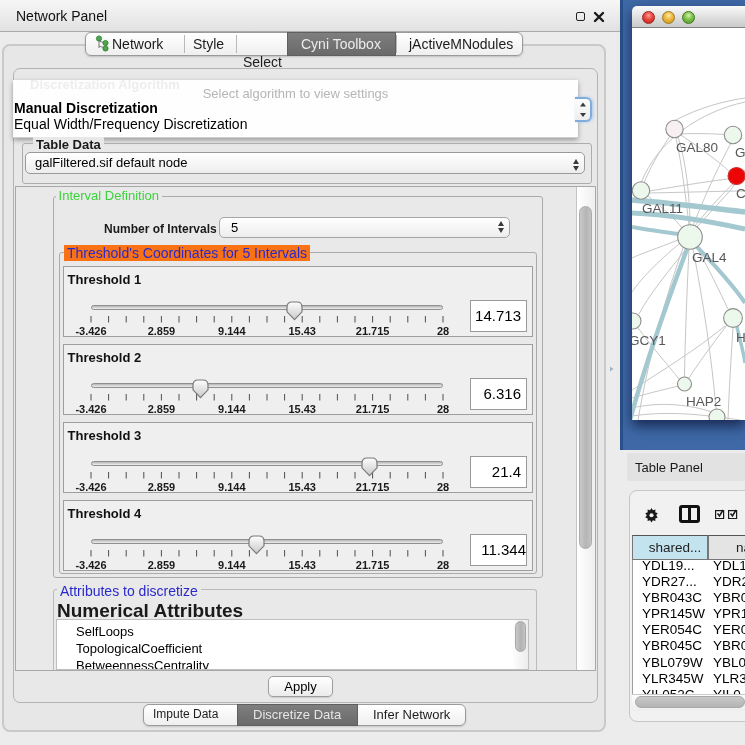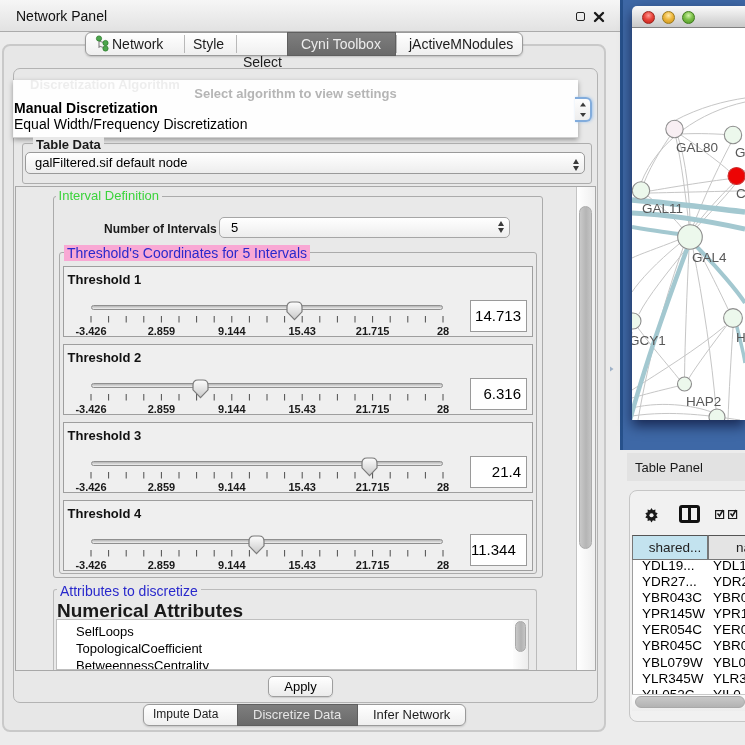--- a/index.html
+++ b/index.html
@@ -45,21 +45,21 @@
 
   <div class="abs" style="left:30px;top:77px;font-size:13px;font-weight:bold;color:#1a1a1a;">Discretization Algorithm</div>
 
   <div class="abs" style="left:13px;top:80px;width:565px;height:57px;background:rgba(255,255,255,0.92);box-shadow:0 2px 5px rgba(0,0,0,0.35);border-bottom:1px solid #CFCFCF;"></div>
 
   <div class="abs" style="left:575px;top:97px;width:17px;height:25px;border:2px solid #82ACDC;border-radius:0 6px 6px 0;border-left:none;background:linear-gradient(#FDFDFD,#EDEDED);box-sizing:border-box;box-shadow:1px 0 3px #A8C8EC;"></div>
   <svg class="abs" style="left:578px;top:101px;" width="10" height="18" viewBox="0 0 10 18">
     <path d="M5 1.5 L8 5.5 L2 5.5 Z" fill="#3a3a3a"></path>
     <path d="M5 16 L8 12 L2 12 Z" fill="#3a3a3a"></path>
   </svg>
-  <div class="abs" style="left:13px;top:86px;width:565px;text-align:center;font-size:13px;font-weight:bold;color:#B5B5B5;">Select algorithm to view settings</div>
+  <div class="abs" style="left:13px;top:86px;width:565px;text-align:center;font-size:13px;font-weight:normal;color:#B5B5B5;">Select algorithm to view settings</div>
   <div class="abs" style="left:14px;top:100px;font-size:14px;font-weight:bold;color:#000;">Manual Discretization</div>
   <div class="abs" style="left:14px;top:116px;font-size:14px;color:#000;">Equal Width/Frequency Discretization</div>
 
   <div class="abs" style="left:22px;top:143px;width:570px;height:41px;border:1px solid #ADADAD;border-radius:3px;box-sizing:border-box;"></div>
   <div class="abs" style="left:33px;top:137px;background:#E8E8E8;padding:0 3px;font-size:13px;font-weight:bold;color:#1a1a1a;">Table Data</div>
   <div class="abs combo" style="left:25px;top:151.5px;width:560px;height:22px;background:linear-gradient(#FFFFFF,#EDEDED);border:1px solid #9A9A9A;border-radius:5px;box-sizing:border-box;"></div>
   <div class="abs" style="left:35px;top:155px;font-size:13px;color:#000;">galFiltered.sif default node</div>
   <svg class="abs" style="left:570px;top:157.5px;" width="12" height="14" viewBox="0 0 12 14">
     <path d="M6 1 L9 6 L3 6 Z" fill="#3a3a3a"></path>
     <path d="M6 13 L9 8 L3 8 Z" fill="#3a3a3a"></path>
@@ -75,21 +75,21 @@
 
   <div class="abs" style="left:104px;top:222px;font-size:12px;font-weight:bold;color:#1a1a1a;">Number of Intervals</div>
   <div class="abs" style="left:219px;top:217px;width:291px;height:21px;background:linear-gradient(#FFFFFF,#EDEDED);border:1px solid #A6A6A6;border-radius:5px;box-sizing:border-box;"></div>
   <div class="abs" style="left:231px;top:220px;font-size:13px;color:#000;">5</div>
   <svg class="abs" style="left:495px;top:220px;" width="12" height="14" viewBox="0 0 12 14">
     <path d="M6 1 L9 6 L3 6 Z" fill="#3a3a3a"></path>
     <path d="M6 13 L9 8 L3 8 Z" fill="#3a3a3a"></path>
   </svg>
 
   <div class="abs" style="left:58.5px;top:252px;width:478px;height:322px;border:1px solid #ABABAB;border-radius:3px;box-sizing:border-box;"></div>
-  <div class="abs" style="left:64px;top:245px;background:#f9a8d4;padding:0 3px;font-size:14px;color:#2929CC;">Threshold's Coordinates for 5 Intervals</div>
+  <div class="abs" style="left:64px;top:245px;background:#f97316;padding:0 3px;font-size:14px;color:#2929CC;">Threshold's Coordinates for 5 Intervals</div>
 
   <div id="thresholds"><div class="abs" style="left:63px;top:266px;width:470px;height:71px;background:#EFEFEF;border:1px solid #9E9E9E;box-sizing:border-box;"></div><div class="abs" style="left:67.5px;top:272px;font-size:13px;font-weight:bold;color:#111;">Threshold 1</div><div class="abs" style="left:91px;top:305px;width:352px;height:5px;border:1px solid #8F8F8F;border-radius:3px;background:linear-gradient(#B5B5B5,#EFEFEF);box-sizing:border-box;"></div><svg class="abs" style="left:0;top:266px;" width="530" height="73" viewBox="0 0 530 73">
         <line x1="91" y1="50" x2="91" y2="56.5" stroke="#4E4E4E" stroke-width="1"></line>
         <line x1="108.6" y1="50" x2="108.6" y2="56.5" stroke="#4E4E4E" stroke-width="1"></line>
         <line x1="126.2" y1="50" x2="126.2" y2="56.5" stroke="#4E4E4E" stroke-width="1"></line>
         <line x1="143.8" y1="50" x2="143.8" y2="56.5" stroke="#4E4E4E" stroke-width="1"></line>
         <line x1="161.4" y1="50" x2="161.4" y2="56.5" stroke="#4E4E4E" stroke-width="1"></line>
         <line x1="179" y1="50" x2="179" y2="56.5" stroke="#4E4E4E" stroke-width="1"></line>
         <line x1="196.60000000000002" y1="50" x2="196.60000000000002" y2="56.5" stroke="#4E4E4E" stroke-width="1"></line>
         <line x1="214.20000000000002" y1="50" x2="214.20000000000002" y2="56.5" stroke="#4E4E4E" stroke-width="1"></line>
@@ -173,21 +173,21 @@
         <line x1="319.8" y1="50" x2="319.8" y2="56.5" stroke="#4E4E4E" stroke-width="1"></line>
         <line x1="337.40000000000003" y1="50" x2="337.40000000000003" y2="56.5" stroke="#4E4E4E" stroke-width="1"></line>
         <line x1="355" y1="50" x2="355" y2="56.5" stroke="#4E4E4E" stroke-width="1"></line>
         <line x1="372.6" y1="50" x2="372.6" y2="56.5" stroke="#4E4E4E" stroke-width="1"></line>
         <line x1="390.20000000000005" y1="50" x2="390.20000000000005" y2="56.5" stroke="#4E4E4E" stroke-width="1"></line>
         <line x1="407.8" y1="50" x2="407.8" y2="56.5" stroke="#4E4E4E" stroke-width="1"></line>
         <line x1="425.40000000000003" y1="50" x2="425.40000000000003" y2="56.5" stroke="#4E4E4E" stroke-width="1"></line>
         <line x1="443" y1="50" x2="443" y2="56.5" stroke="#4E4E4E" stroke-width="1"></line>
       </svg><div class="abs" style="left:61px;top:559px;width:60px;text-align:center;font-size:11px;font-weight:bold;color:#1a1a1a;">-3.426</div><div class="abs" style="left:131.4px;top:559px;width:60px;text-align:center;font-size:11px;font-weight:bold;color:#1a1a1a;">2.859</div><div class="abs" style="left:201.8px;top:559px;width:60px;text-align:center;font-size:11px;font-weight:bold;color:#1a1a1a;">9.144</div><div class="abs" style="left:272.20000000000005px;top:559px;width:60px;text-align:center;font-size:11px;font-weight:bold;color:#1a1a1a;">15.43</div><div class="abs" style="left:342.6px;top:559px;width:60px;text-align:center;font-size:11px;font-weight:bold;color:#1a1a1a;">21.715</div><div class="abs" style="left:413px;top:559px;width:60px;text-align:center;font-size:11px;font-weight:bold;color:#1a1a1a;">28</div><svg class="abs" style="left:247.89999999999998px;top:534.5px;" width="17" height="20" viewBox="0 0 17 20">
      <path d="M1 6 Q1 1 6 1 L11 1 Q16 1 16 6 L16 10.8 L8.5 18.6 L1 10.8 Z" fill="url(#thgrad)" stroke="#7A7A7A" stroke-width="1.2"></path>
-   </svg><div class="abs" style="left:470px;top:534px;width:57px;height:32px;background:#FFFFFF;border:1px solid #9A9A9A;box-sizing:border-box;font-size:15px;color:#000;text-align:left;line-height:30px;padding-right:0;">11.344</div><svg width="0" height="0">
+   </svg><div class="abs" style="left:470px;top:534px;width:57px;height:32px;background:#FFFFFF;border:1px solid #9A9A9A;box-sizing:border-box;font-size:15px;color:#000;text-align:right;line-height:30px;padding-right:0;">11.344</div><svg width="0" height="0">
         <defs>
           <linearGradient id="thgrad" x1="0" y1="0" x2="0" y2="1">
             <stop offset="0" stop-color="#FDFDFD"></stop>
             <stop offset="1" stop-color="#C9C9C9"></stop>
           </linearGradient>
         </defs>
       </svg></div>
 
   <div class="abs" style="left:53px;top:589px;width:484px;height:81px;border-top:1px solid #BBBBBB;border-left:1px solid #BBBBBB;border-right:1px solid #BBBBBB;border-radius:3px 3px 0 0;box-sizing:border-box;"></div>
   <div class="abs" style="left:57px;top:583px;background:#E9E9E9;padding:0 3px;font-size:14px;color:#2929CC;">Attributes to discretize</div>

